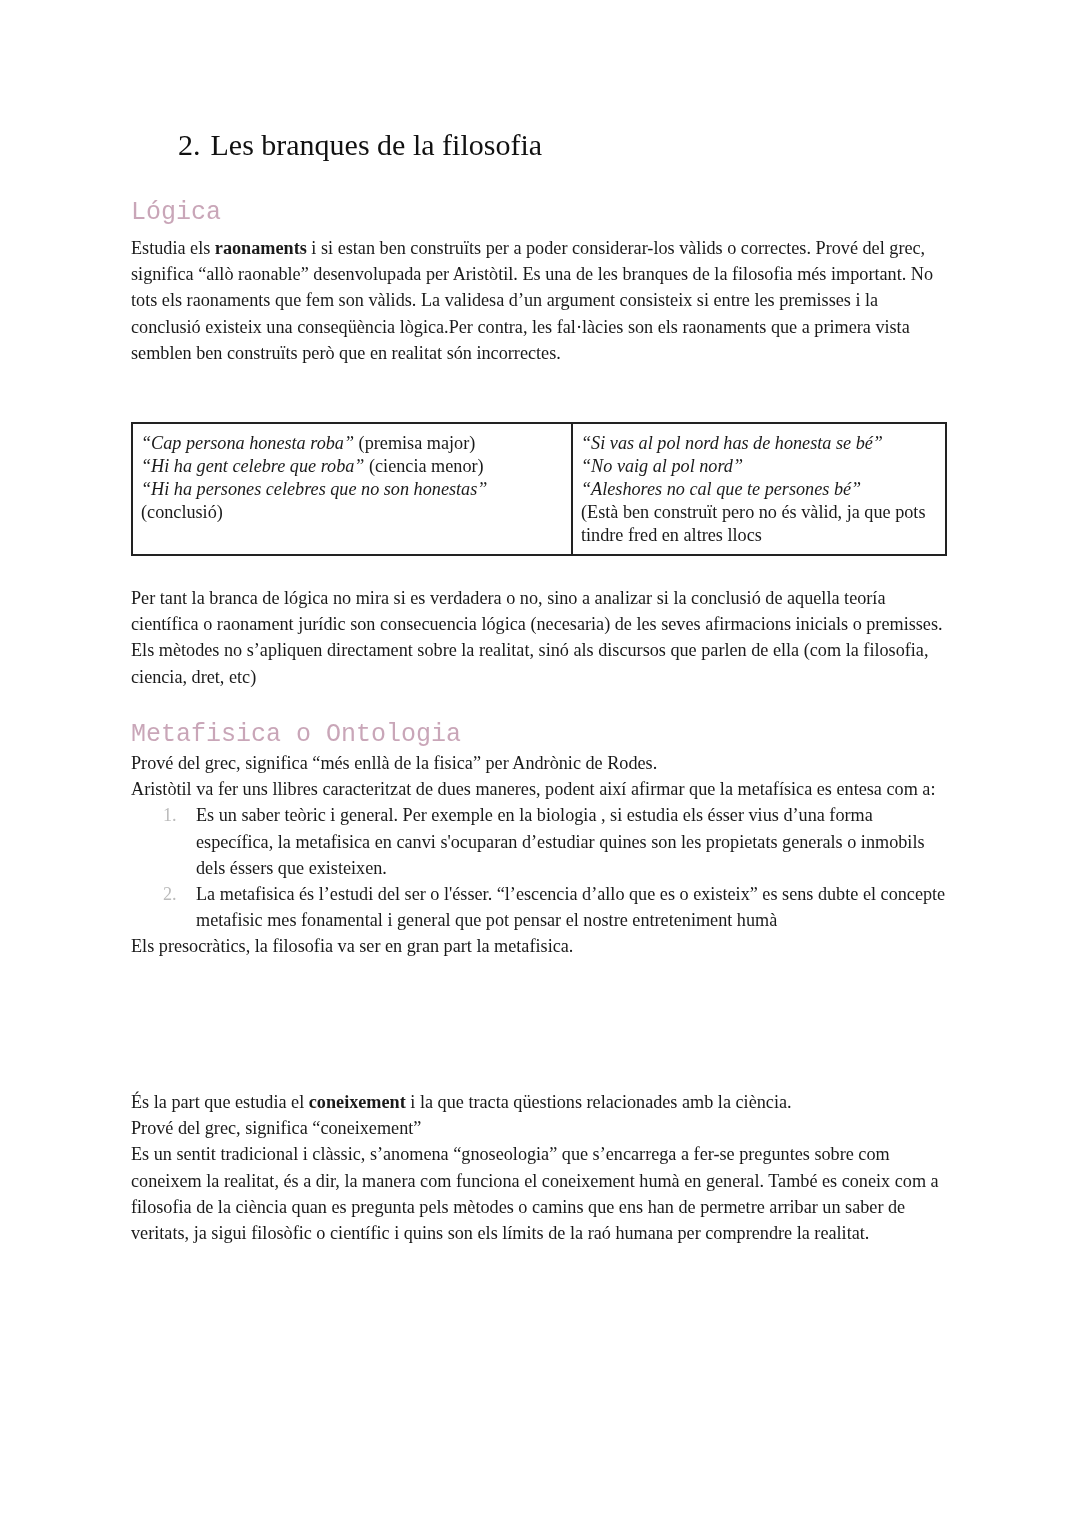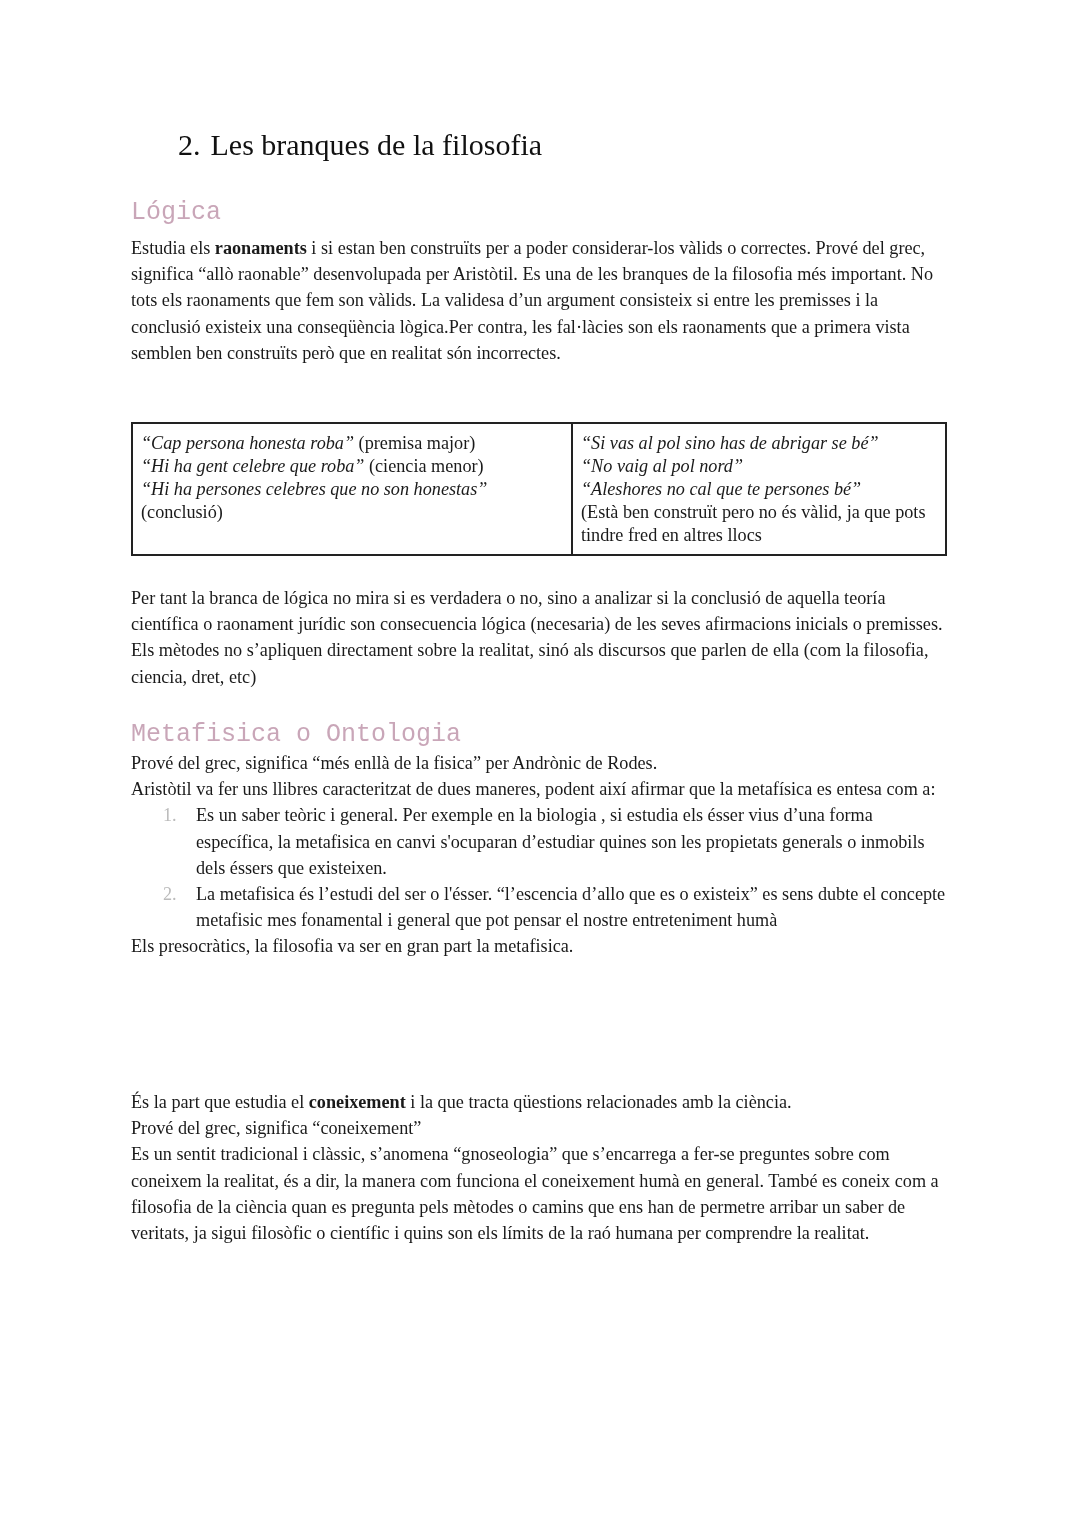--- a/index.html
+++ b/index.html
@@ -31,21 +31,21 @@
 <table class="ex">
   <tbody>
       <tr>
     <td class="l">
       <div><em>“Cap persona honesta roba”</em><span> (premisa major)</span></div>
       <div><em>“Hi ha gent celebre que roba”</em><span> (ciencia menor)</span></div>
       <div><em>“Hi ha persones celebres que no son honestas”</em><span></span></div>
       <div><em></em><span>(conclusió)</span></div>
     </td>
     <td>
-      <div><em>“Si vas al pol sino has de abrigar se bé”</em><span></span></div>
+      <div><em>“Si vas al pol nord has de honesta se bé”</em><span></span></div>
       <div><em>“No vaig al pol nord”</em><span></span></div>
       <div><em>“Aleshores no cal que te persones bé”</em><span></span></div>
       <div><em></em><span>(Està ben construït pero no és vàlid, ja que pots tindre fred en altres llocs</span></div>
     </td>
   </tr>
 </tbody>
   </table>
 
 <div class="sec" style="top:585px;">
   <p>Per tant la branca de lógica no mira si es verdadera o no, sino a analizar si la conclusió de aquella teoría científica o raonament jurídic son consecuencia lógica (necesaria) de les seves afirmacions inicials o premisses. Els mètodes no s’apliquen directament sobre la realitat, sinó als discursos que parlen de ella (com la filosofia, ciencia, dret, etc)</p>

